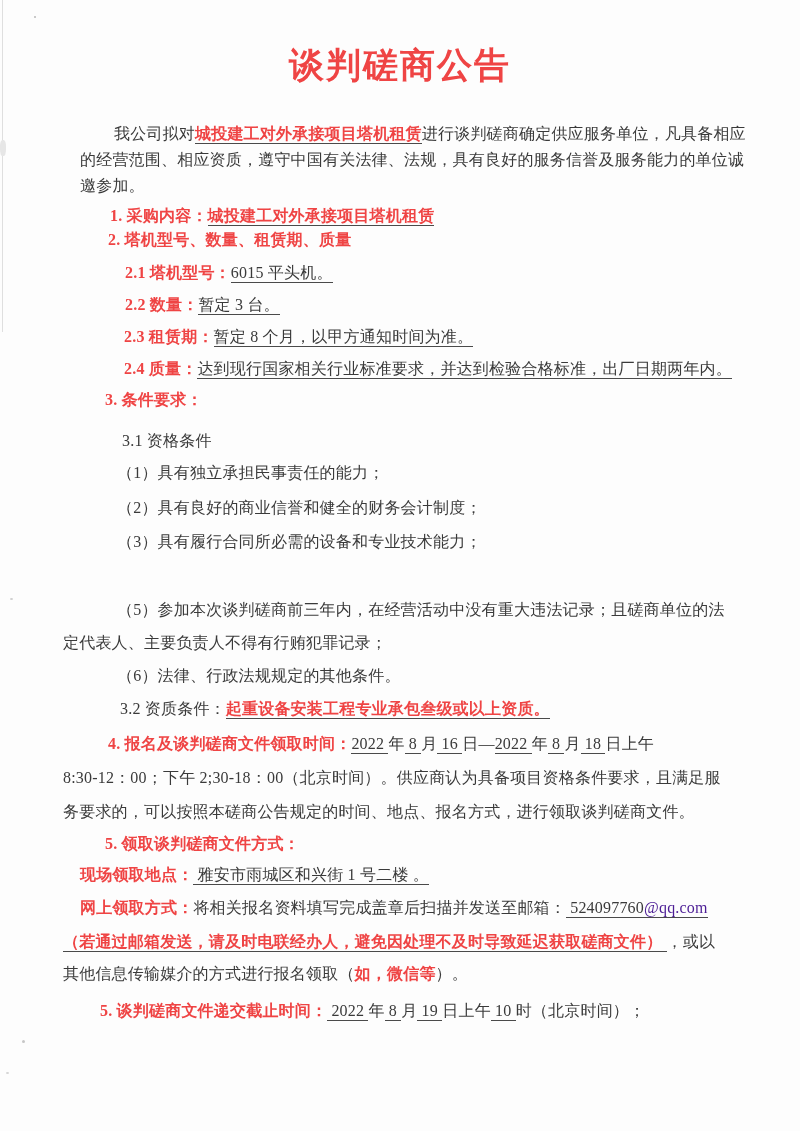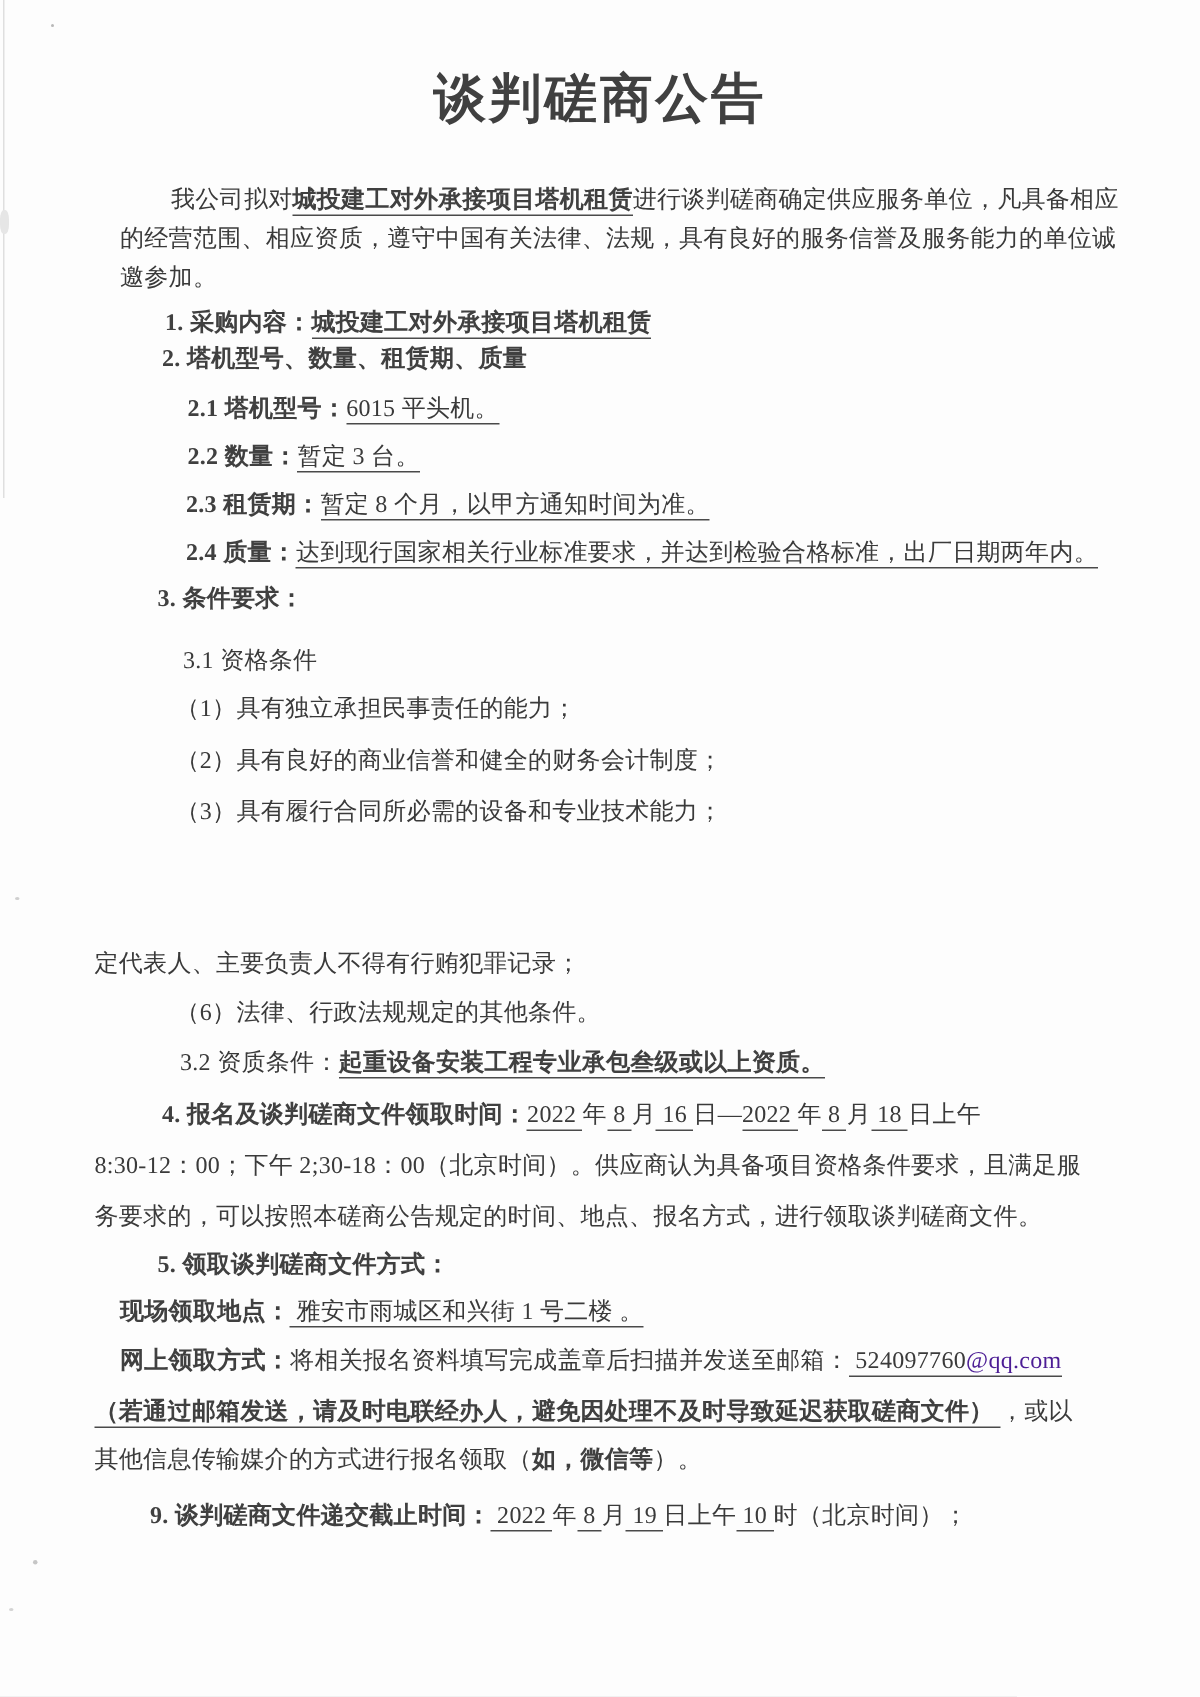--- a/index.html
+++ b/index.html
@@ -21,21 +21,21 @@
     letter-spacing: 0.2px;
     color: #3a3a3a;
   }
   .line.center {
     left: 0 !important;
     width: 100%;
     text-align: center;
     letter-spacing: 2px;
   }
   .line span { display: inline; }
-  .b { font-weight: bold; color: #404040; }
+  .b { font-weight: bold; color: #ef4444; }
   .u { border-bottom: 1.2px solid #4a4a4a; padding-bottom: 1px; }
   .g { color: #4c1d95; }
   
   .artifact { position: absolute; pointer-events: none; }
   .edge-line { left: 2px; top: 0; width: 1px; height: 332px; background: #d2d2d2; opacity: 0.7; }
   .smudge-1 { left: 0; top: 140px; width: 6px; height: 16px; background: #e6e6e6; border-radius: 40%; }
   .speck-1 { left: 34px; top: 16px; width: 2px; height: 2px; background: #b8b8b8; border-radius: 50%; }
   .speck-2 { left: 10px; top: 598px; width: 3px; height: 2px; background: #cfcfcf; border-radius: 50%; }
   .speck-3 { left: 22px; top: 1040px; width: 3px; height: 3px; background: #c6c6c6; border-radius: 50%; }
   .speck-4 { left: 6px; top: 1072px; width: 3px; height: 2px; background: #d4d4d4; border-radius: 50%; }
@@ -61,25 +61,26 @@
     <div class="line" style="left: 108px; top: 229px;"><span class="b">2. 塔机型号、数量、租赁期、质量</span></div>
     <div class="line" style="left: 125px; top: 262px;"><span class="b">2.1 塔机型号：</span><span class="u">6015 平头机。  </span></div>
     <div class="line" style="left: 125px; top: 294px;"><span class="b">2.2 数量：</span><span class="u">暂定 3 台。 </span></div>
     <div class="line" style="left: 124px; top: 326px;"><span class="b">2.3 租赁期：</span><span class="u">暂定 8 个月，以甲方通知时间为准。 </span></div>
     <div class="line" style="left: 124px; top: 358px;"><span class="b">2.4 质量：</span><span class="u">达到现行国家相关行业标准要求，并达到检验合格标准，出厂日期两年内。</span></div>
     <div class="line" style="left: 105px; top: 389px;"><span class="b">3. 条件要求：</span></div>
     <div class="line" style="left: 122px; top: 430px;"><span>3.1 资格条件</span></div>
     <div class="line" style="left: 117px; top: 462px;"><span>（1）具有独立承担民事责任的能力；</span></div>
     <div class="line" style="left: 117px; top: 497px;"><span>（2）具有良好的商业信誉和健全的财务会计制度；</span></div>
     <div class="line" style="left: 117px; top: 531px;"><span>（3）具有履行合同所必需的设备和专业技术能力；</span></div>
+    <div class="line" style="left: 117px; top: 599px;"><span>（5）参加本次谈判磋商前三年内，在经营活动中没有重大违法记录；且磋商单位的法</span></div>
     <div class="line" style="left: 63px; top: 632px;"><span>定代表人、主要负责人不得有行贿犯罪记录；</span></div>
     <div class="line" style="left: 117px; top: 665px;"><span>（6）法律、行政法规规定的其他条件。</span></div>
     <div class="line" style="left: 120px; top: 698px;"><span>3.2 资质条件：</span><span class="b u">起重设备安装工程专业承包叁级或以上资质。 </span></div>
     <div class="line" style="left: 108px; top: 733px;"><span class="b">4. 报名及谈判磋商文件领取时间：</span><span class="u">2022 </span><span>年</span><span class="u"> 8 </span><span>月</span><span class="u"> 16 </span><span>日—</span><span class="u">2022 </span><span>年</span><span class="u"> 8 </span><span>月</span><span class="u"> 18 </span><span>日上午</span></div>
     <div class="line" style="left: 63px; top: 767px;"><span>8:30-12：00；下午 2;30-18：00（北京时间）。供应商认为具备项目资格条件要求，且满足服</span></div>
     <div class="line" style="left: 63px; top: 801px;"><span>务要求的，可以按照本磋商公告规定的时间、地点、报名方式，进行领取谈判磋商文件。</span></div>
     <div class="line" style="left: 105px; top: 833px;"><span class="b">5. 领取谈判磋商文件方式：</span></div>
     <div class="line" style="left: 80px; top: 864px;"><span class="b">现场领取地点：</span><span class="u"> 雅安市雨城区和兴街 1 号二楼 。</span></div>
     <div class="line" style="left: 80px; top: 897px;"><span class="b">网上领取方式：</span><span>将相关报名资料填写完成盖章后扫描并发送至邮箱：</span><span class="u"> 524097760</span><span class="u g">@qq.com</span></div>
     <div class="line" style="left: 63px; top: 931px;"><span class="b u">（若通过邮箱发送，请及时电联经办人，避免因处理不及时导致延迟获取磋商文件） </span><span>，或以</span></div>
     <div class="line" style="left: 63px; top: 963px;"><span>其他信息传输媒介的方式进行报名领取（</span><span class="b">如，微信等</span><span>）。</span></div>
-    <div class="line" style="left: 100px; top: 1000px;"><span class="b">9. 谈判磋商文件递交截止时间：</span><span class="u"> 2022 </span><span>年</span><span class="u"> 8 </span><span>月</span><span class="u"> 19 </span><span>日上午</span><span class="u"> 10 </span><span>时（北京时间）；</span></div>
+    <div class="line" style="left: 100px; top: 1000px;"><span class="b">5. 谈判磋商文件递交截止时间：</span><span class="u"> 2022 </span><span>年</span><span class="u"> 8 </span><span>月</span><span class="u"> 19 </span><span>日上午</span><span class="u"> 10 </span><span>时（北京时间）；</span></div>
   </div>
 
 </body></html>

